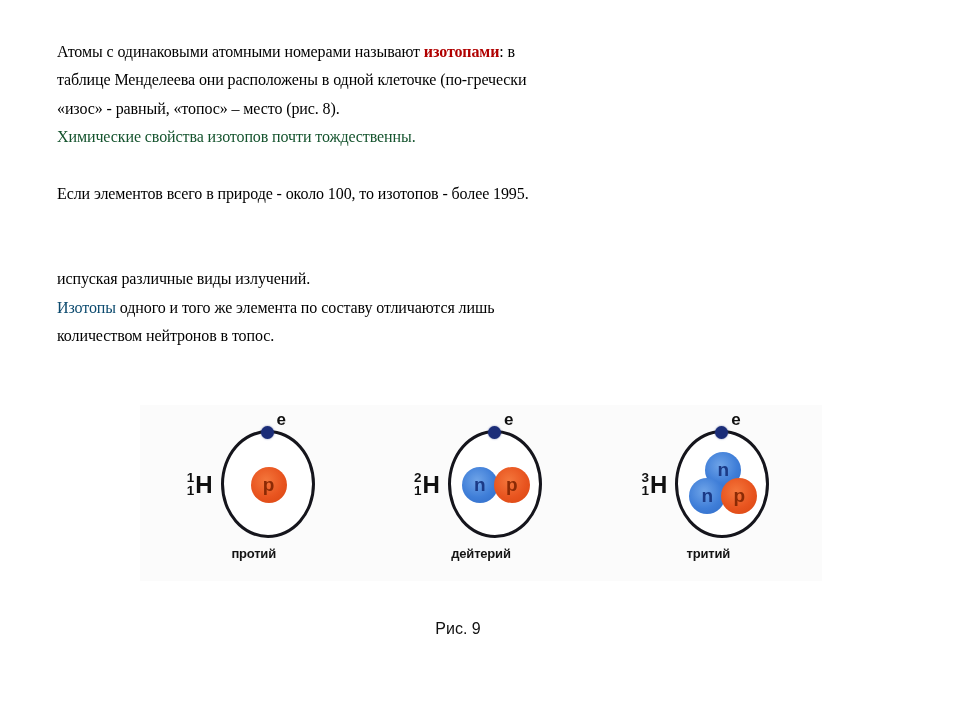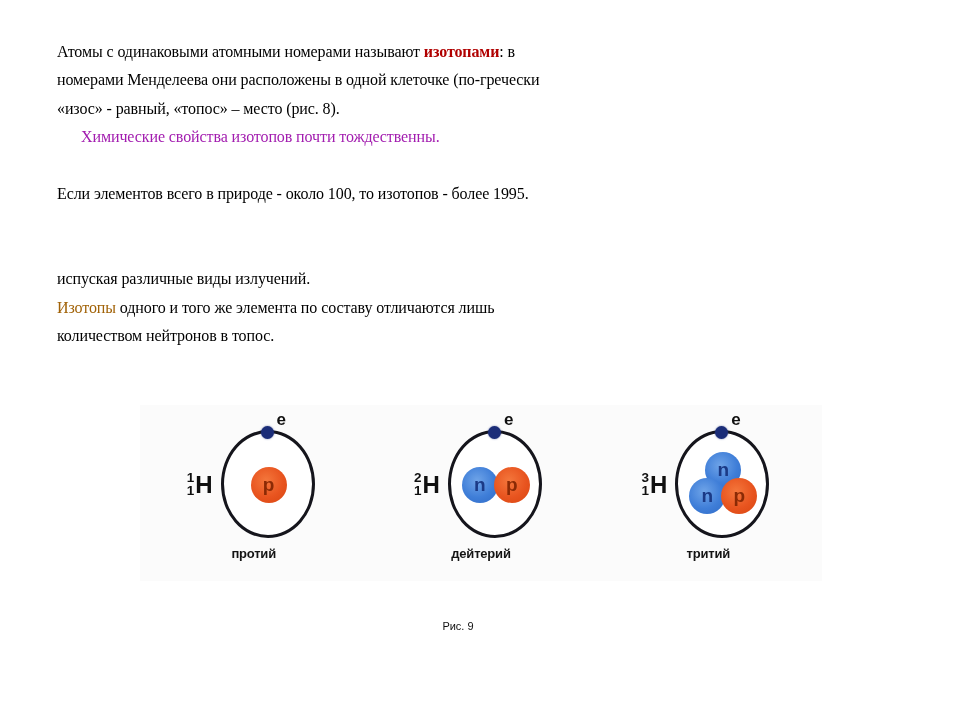--- a/index.html
+++ b/index.html
@@ -17,22 +17,22 @@
     position:absolute;
     left:57px; top:38px; width:860px;
     font-size:16px;
     line-height:28.4px;
     color:#000000;
     letter-spacing:-0.1px;
   }
   .para{margin:0;}
   .spacer{height:28.4px;}
   .kw-bold-red{color:#B00000;font-weight:bold;}
-  .kw-red{color:#a16207;}
-  .redline{color:#a21caf;margin-left:24px;}
+  .kw-red{color:#0c4a6e;}
+  .redline{color:#14532d;}
 
   
   .figure-strip{
     position:absolute;
     left:140px; top:405px;
     width:682px; height:176px;
     background:#fbfbfb;
     display:flex;
     align-items:center;
     justify-content:space-around;
@@ -119,39 +119,39 @@
     margin-top:2px;
     letter-spacing:-0.2px;
   }
 
   
   .fig-caption{
     position:absolute;
     left:0;right:0;top:620px;
     text-align:center;
     font-family:"Liberation Sans","DejaVu Sans",sans-serif;
-    font-size:11px;
+    font-size:16px;
     color:#111;
   }
   .cap-inner{
     position:relative;left:-22px;
   }
 </style>
 </head>
 <body>
 
 <div class="slide">
 
   <div class="textbody">
 
     <p class="para">
       <span>
         <span>Атомы с одинаковыми атомными номерами называют </span><span class="kw-bold-red">изотопами</span><span>: в</span>
       </span><br>
-      <span>номерами Менделеева они расположены в одной клеточке (по-гречески</span><br>
+      <span>таблице Менделеева они расположены в одной клеточке (по-гречески</span><br>
       <span>«изос» - равный, «топос» – место (рис. 8).</span><br>
       <span class="redline">Химические свойства изотопов почти тождественны.</span>
     </p>
 
     <div class="spacer"></div>
 
     <p class="para">
       <span>Если элементов всего в природе - около 100, то изотопов - более 1995.</span>
     </p>
 

